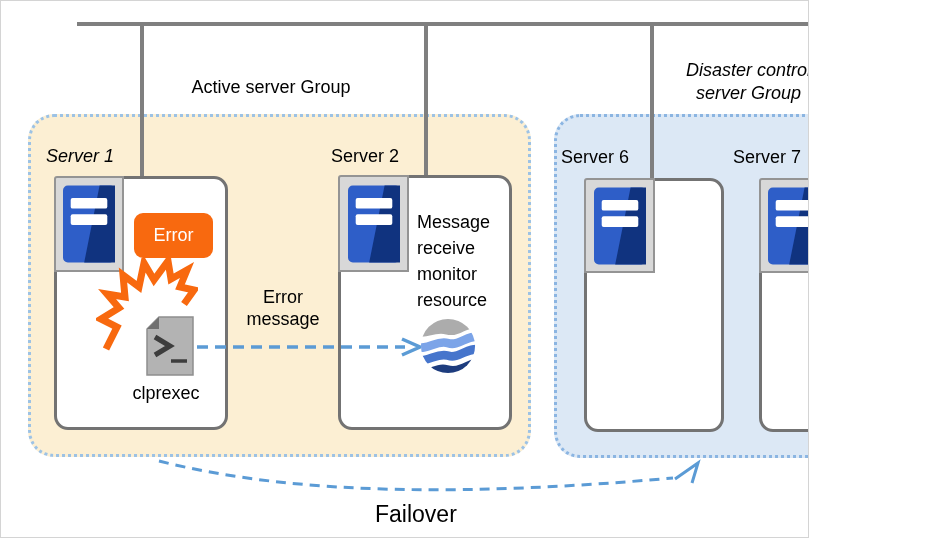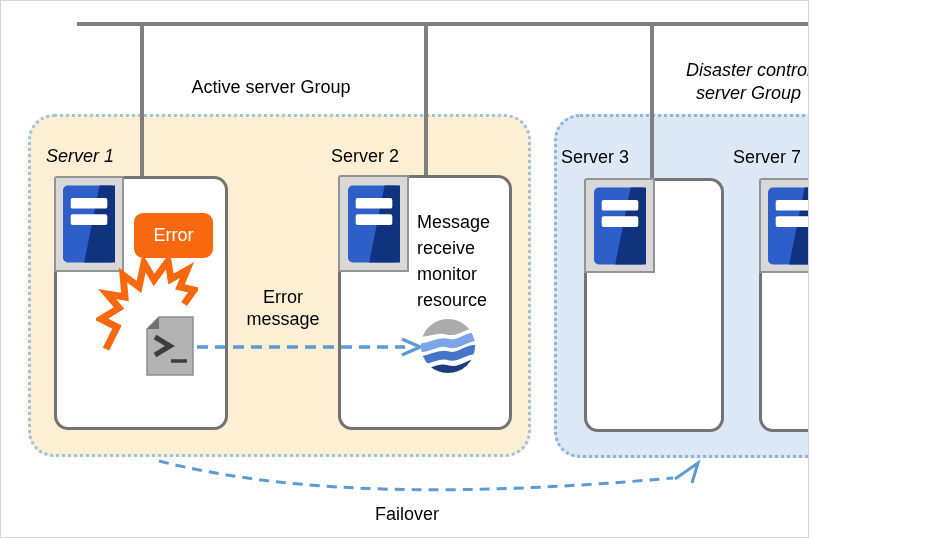--- a/index.html
+++ b/index.html
@@ -36,21 +36,21 @@
   <div class="abs busline" style="left:423px;top:21px;width:4px;height:154px;"></div>
   <div class="abs busline" style="left:649px;top:21px;width:4px;height:157px;"></div>
   <div class="abs busline" style="left:826px;top:21px;width:4px;height:157px;"></div>
 
   <div class="abs lbl center" style="left:165px;top:75px;width:210px;">Active server Group</div>
   <div class="abs lbl center" style="left:650px;top:58px;width:195px;line-height:23px;font-style:italic;">Disaster control
 server Group</div>
 
   <div class="abs lbl" style="left:45px;top:144px;font-style:italic;">Server 1</div>
   <div class="abs lbl" style="left:330px;top:144px;">Server 2</div>
-  <div class="abs lbl" style="left:560px;top:145px;">Server 3</div>
+  <div class="abs lbl" style="left:560px;top:145px;">Server 6</div>
   <div class="abs lbl" style="left:732px;top:145px;">Server 7</div>
 
   <div class="abs server-box" style="left:53px;top:175px;width:174px;height:254px;"></div>
   <div class="abs server-box" style="left:337px;top:174px;width:174px;height:255px;"></div>
   <div class="abs server-box" style="left:583px;top:177px;width:140px;height:254px;"></div>
   <div class="abs server-box" style="left:758px;top:177px;width:139px;height:254px;"></div>
 
   <div class="abs tray" style="left:53px;top:175px;width:70px;height:96px;">
     <svg width="52" height="78" viewBox="0 0 54 80">
       <rect x="0" y="0" width="54" height="80" rx="5" fill="#2e5ec8"></rect>
@@ -90,20 +90,21 @@
     <polyline points="10,91 21,69 5,61 23,50 11,36 29,39 27,17 43,29 48,5 58,22 72,3 75,21 91,12 84,29 98,32 88,46" fill="none" stroke="#f8690f" stroke-width="7" stroke-miterlimit="14"></polyline>
   </svg>
 
   <svg class="abs" style="left:145px;top:315px;" width="48" height="60" viewBox="0 0 48 60">
     <path d="M13,1 H47 V59 H1 V13 Z" fill="#b3b3b3" stroke="#8f8f8f" stroke-width="1.5"></path>
     <path d="M13,1 V13 H1 Z" fill="#707070"></path>
     <polyline points="9,21 24,30 9,39" fill="none" stroke="#3d3d3d" stroke-width="5"></polyline>
     <line x1="25" y1="45" x2="41" y2="45" stroke="#3d3d3d" stroke-width="3.5"></line>
   </svg>
 
+  <div class="abs lbl center" style="left:115px;top:381px;width:100px;">clprexec</div>
 
   <div class="abs lbl center" style="left:227px;top:285px;width:110px;">Error
 message</div>
   <svg class="abs" style="left:194px;top:336px;" width="230" height="20" viewBox="0 0 230 20">
     <line x1="2" y1="10" x2="210" y2="10" stroke="#5b9bd5" stroke-width="3.5" stroke-dasharray="11 7"></line>
     <polyline points="207,2 225,10 207,18" fill="none" stroke="#5b9bd5" stroke-width="3.5"></polyline>
   </svg>
 
   <div class="abs lbl" style="left:416px;top:208px;width:100px;line-height:26px;">Message
 receive
@@ -119,15 +120,15 @@
       <path d="M-4,30 C8,36 18,23 30,27 C42,31 50,17 64,21" fill="none" stroke="#7ca4e8" stroke-width="9"></path>
       <path d="M-4,43 C8,49 18,36 30,40 C42,44 50,30 64,34" fill="none" stroke="#4675cc" stroke-width="9"></path>
       <path d="M-4,52 C8,58 18,46 30,50 C44,54 52,40 64,44 V64 H-4 Z" fill="#1d3c7e"></path>
     </g>
   </svg>
 
   <svg class="abs" style="left:150px;top:450px;" width="560" height="44" viewBox="0 0 560 44">
     <path d="M8,10 C150,46 330,44 522,27" fill="none" stroke="#5b9bd5" stroke-width="3" stroke-dasharray="10 7"></path>
     <path d="M524,28 L547,12 L541,32" fill="none" stroke="#5b9bd5" stroke-width="3"></path>
   </svg>
-  <div class="abs lbl" style="left:374px;top:502px;font-size:18px;">Failover</div>
+  <div class="abs lbl" style="left:374px;top:502px;font-size:23px;">Failover</div>
 
 </div>
 
 </body></html>

